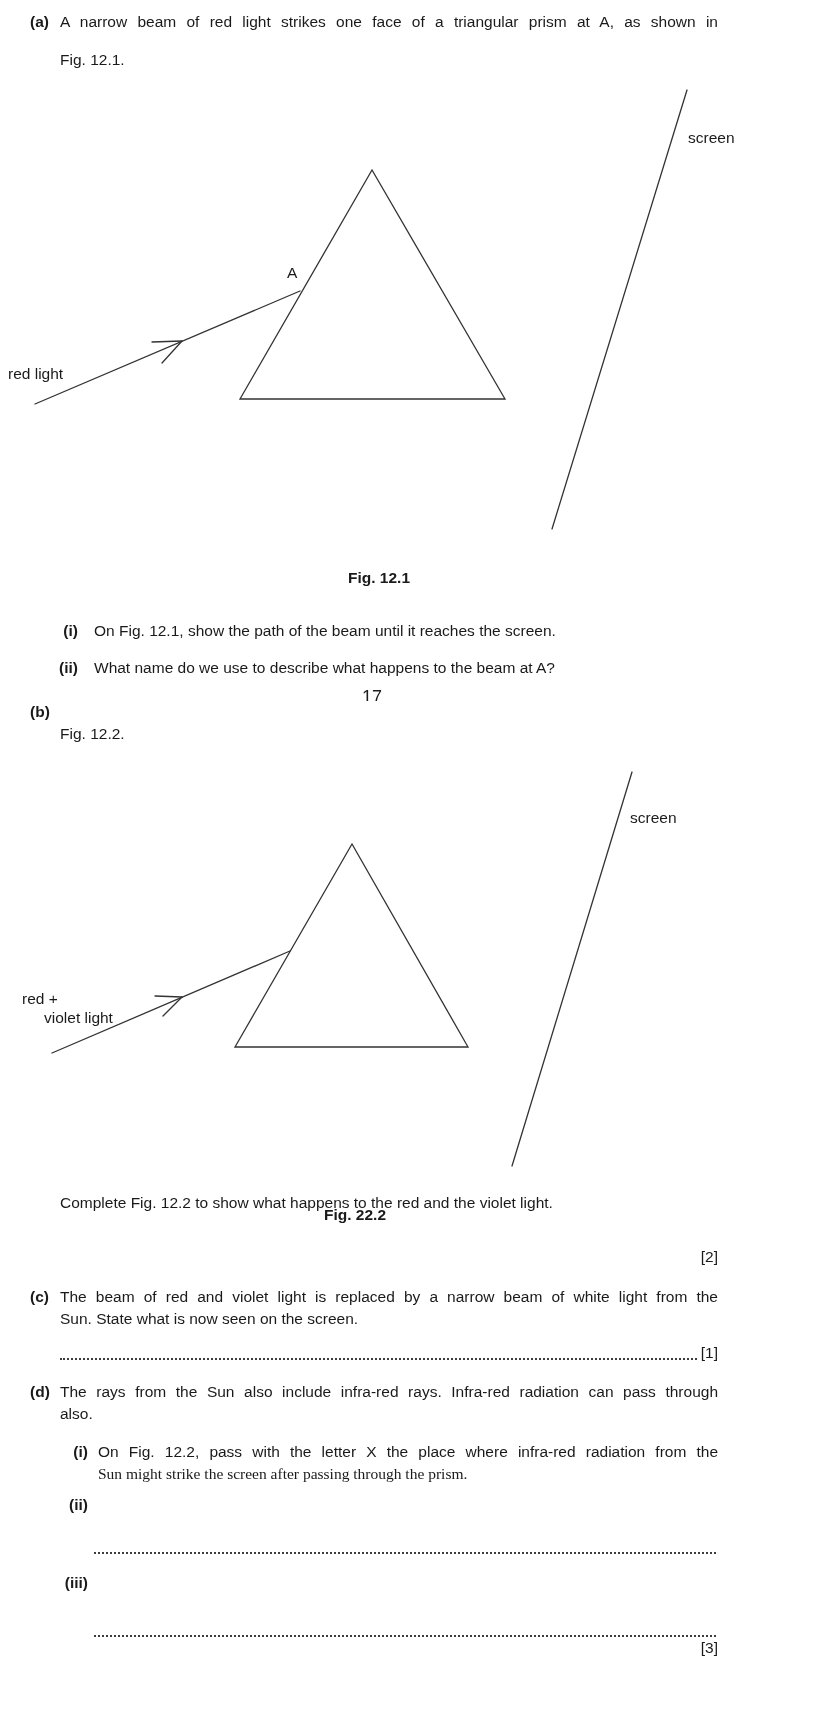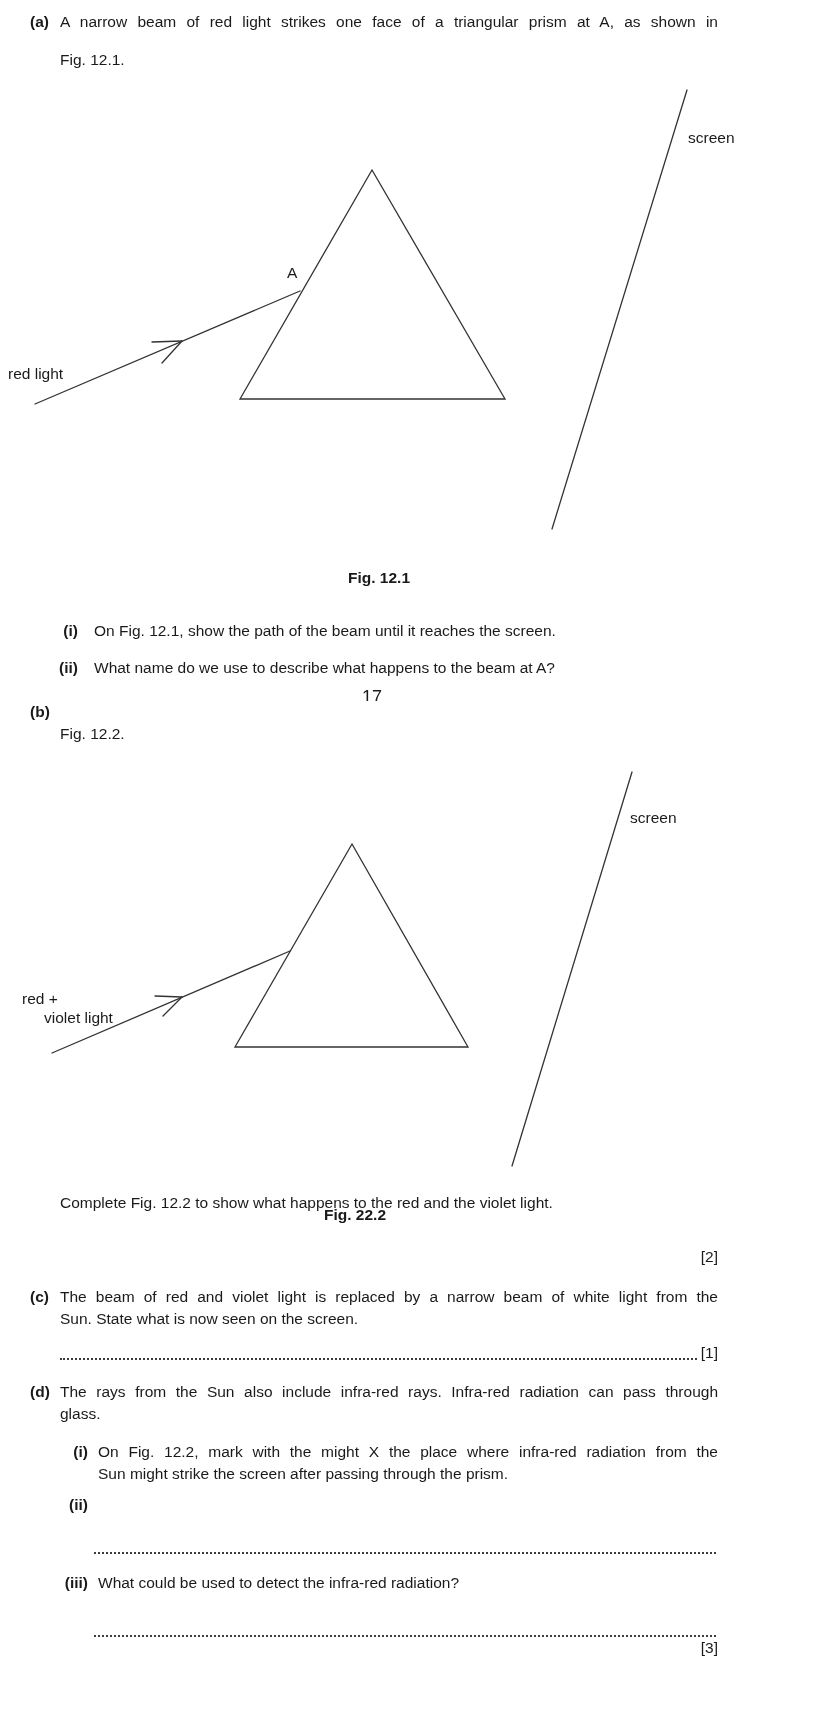--- a/index.html
+++ b/index.html
@@ -75,27 +75,26 @@
 
   <div class="t b" style="left:30px;top:1286px;">(c)</div>
   <div class="wrap just" style="left:60px;top:1286px;width:658px;">The beam of red and violet light is replaced by a narrow beam of white light from the</div>
   <div class="t" style="left:60px;top:1308px;">Sun. State what is now seen on the screen.</div>
 
   <div class="dots" style="left:60px;top:1358px;width:637px;"></div>
   <div class="mark" style="right:110px;top:1342px;">[1]</div>
 
   <div class="t b" style="left:30px;top:1381px;">(d)</div>
   <div class="wrap just" style="left:60px;top:1381px;width:658px;">The rays from the Sun also include infra-red rays. Infra-red radiation can pass through</div>
-  <div class="t" style="left:60px;top:1403px;">glass.</div>
+  <div class="t" style="left:60px;top:1403px;">also.</div>
 
   <div class="lblbox" style="left:50px;top:1441px;width:38px;">(i)</div>
-  <div class="wrap just" style="left:98px;top:1441px;width:620px;">On Fig. 12.2, mark with the might X the place where infra-red radiation from the</div>
-  <div class="t" style="left:98px;top:1463px;">Sun might strike the screen after passing through the prism.</div>
+  <div class="wrap just" style="left:98px;top:1441px;width:620px;">On Fig. 12.2, pass with the letter X the place where infra-red radiation from the</div>
+  <div class="t" style="left:98px;top:1463px;font-family:Liberation Serif, serif;">Sun might strike the screen after passing through the prism.</div>
 
   <div class="lblbox" style="left:50px;top:1494px;width:38px;">(ii)</div>
   <div class="dots" style="left:94px;top:1552px;width:622px;"></div>
 
   <div class="lblbox" style="left:44px;top:1572px;width:44px;">(iii)</div>
-  <div class="t" style="left:98px;top:1572px;">What could be used to detect the infra-red radiation?</div>
   <div class="dots" style="left:94px;top:1635px;width:622px;"></div>
   <div class="mark" style="right:110px;top:1637px;">[3]</div>
 
 </div>
 
 </body></html>

